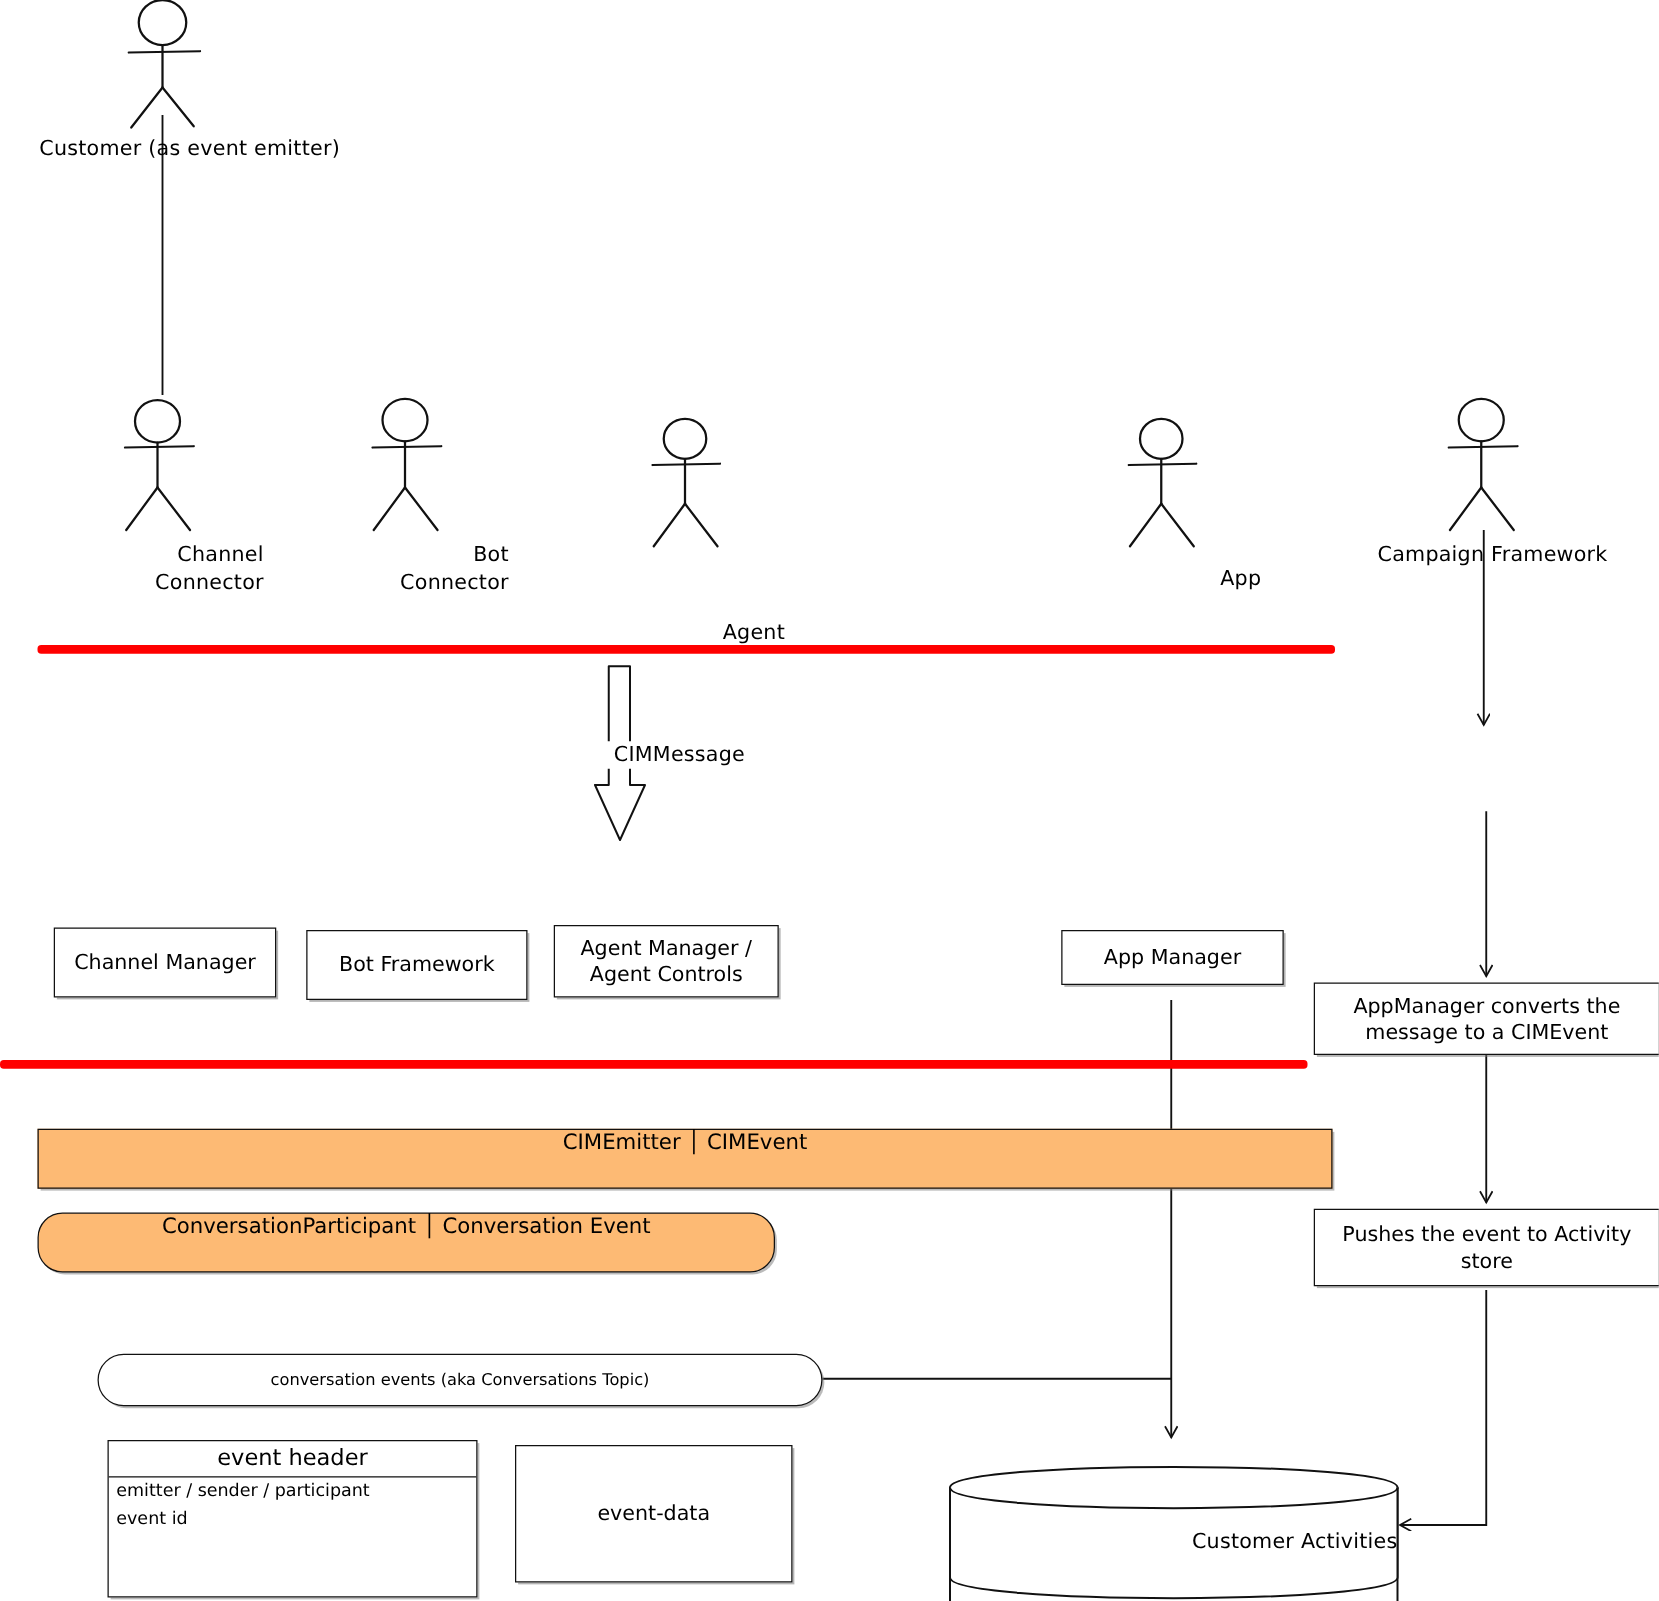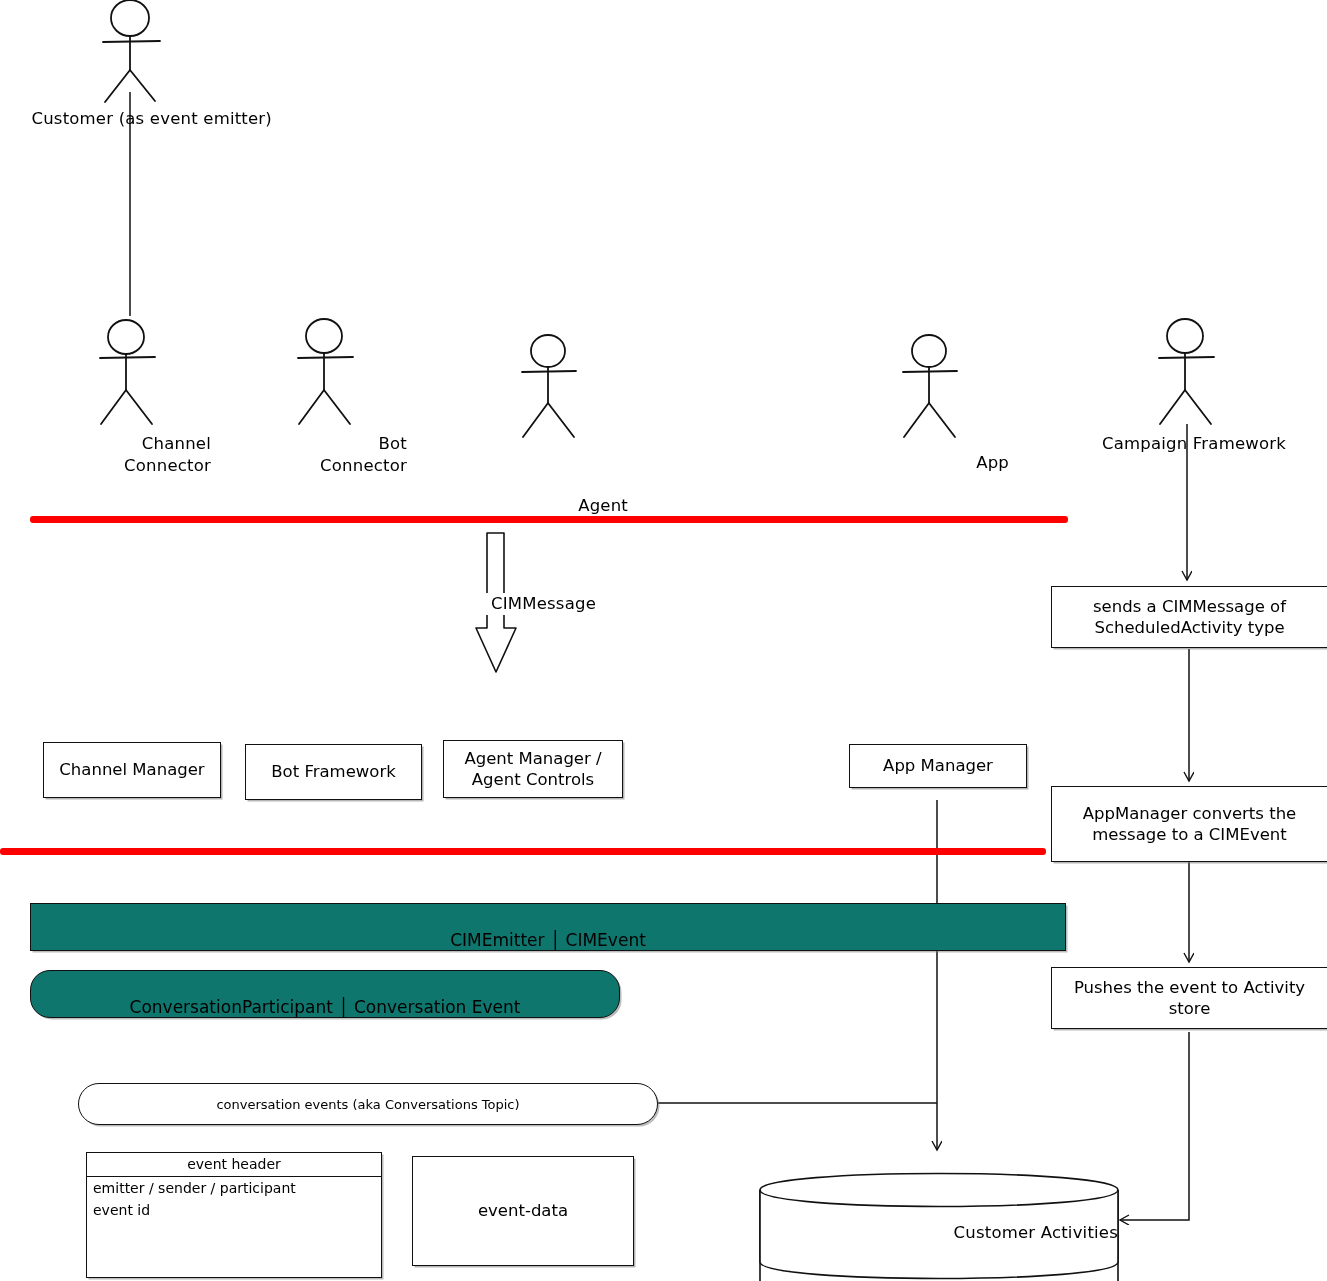--- a/index.html
+++ b/index.html
@@ -26,39 +26,39 @@
     box-sizing:border-box;
     display:flex;align-items:center;justify-content:center;
     box-shadow:2px 2px 0 -0.5px rgba(120,120,120,.55);
   }
   .box .t{
     font-family:"DejaVu Sans", sans-serif;
     font-size:16.5px;color:#000;text-align:center;line-height:1.30;
     white-space:pre-line;padding:0 6px;
   }
   .bar{
-    position:absolute;border:1.6px solid #111;background:#0f766e;box-sizing:border-box;
-    display:flex;align-items:flex-end;justify-content:center;
+    position:absolute;border:1.6px solid #111;background:#fdba74;box-sizing:border-box;
+    display:flex;align-items:flex-start;justify-content:center;
     box-shadow:2px 2px 0 -0.5px rgba(120,120,120,.5);
   }
   .bar .t{font-size:17px;color:#000;font-family:"DejaVu Sans", sans-serif;}
   .pill{
     position:absolute;border:1.6px solid #111;background:#fff;box-sizing:border-box;
     border-radius:26px;
     display:flex;align-items:center;justify-content:center;
     box-shadow:2px 2px 0 -0.5px rgba(120,120,120,.5);
   }
   .pill .t{font-size:13px;color:#000;font-family:"DejaVu Sans", sans-serif;}
   .redline{position:absolute;background:#ff0000;height:7px;border-radius:3px;}
   .tablebox{
     position:absolute;border:1.6px solid #111;background:#fff;box-sizing:border-box;
     box-shadow:2px 2px 0 -0.5px rgba(120,120,120,.5);
   }
   .tablebox .hdr{
-    font-size:14px;text-align:center;border-bottom:1.5px solid #111;
+    font-size:18px;text-align:center;border-bottom:1.5px solid #111;
     padding:3px 0 4px 0;font-family:"DejaVu Sans", sans-serif;
   }
   .tablebox .row{
     font-size:14px;text-align:left;padding:3px 0 3px 6px;
     font-family:"DejaVu Sans", sans-serif;
   }
   svg.overlay{position:absolute;left:0;top:0;width:1327px;height:1281px;pointer-events:none;}
 </style>
 </head>
 <body>
@@ -178,26 +178,22 @@
 
   <div class="box" style="left:443px;top:740px;width:180px;height:58px;">
     <span class="t">Agent Manager /
 Agent Controls</span>
   </div>
 
   <div class="box" style="left:849px;top:744px;width:178px;height:44px;">
     <span class="t">App Manager</span>
   </div>
 
-  <div class="box" style="left:1051px;top:586px;width:277px;height:62px;">
-    <span class="t">sends a CIMMessage of
-ScheduledActivity type</span>
-  </div>
-
-  <div class="box" style="left:1051px;top:786px;width:277px;height:76px;">
+
+  <div class="box" style="left:1051px;top:786px;width:277px;height:58px;">
     <span class="t">AppManager converts the
 message to a CIMEvent</span>
   </div>
 
   <div class="box" style="left:1051px;top:967px;width:277px;height:62px;">
     <span class="t">Pushes the event to Activity
 store</span>
   </div>
 
   <div class="bar" style="left:30px;top:903px;width:1036px;height:48px;">

